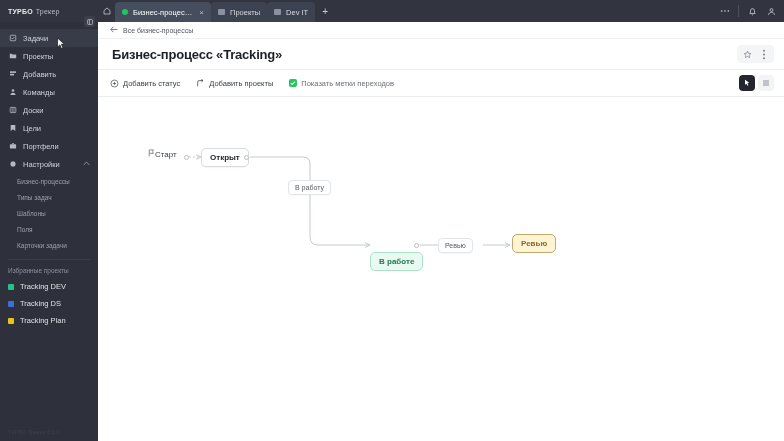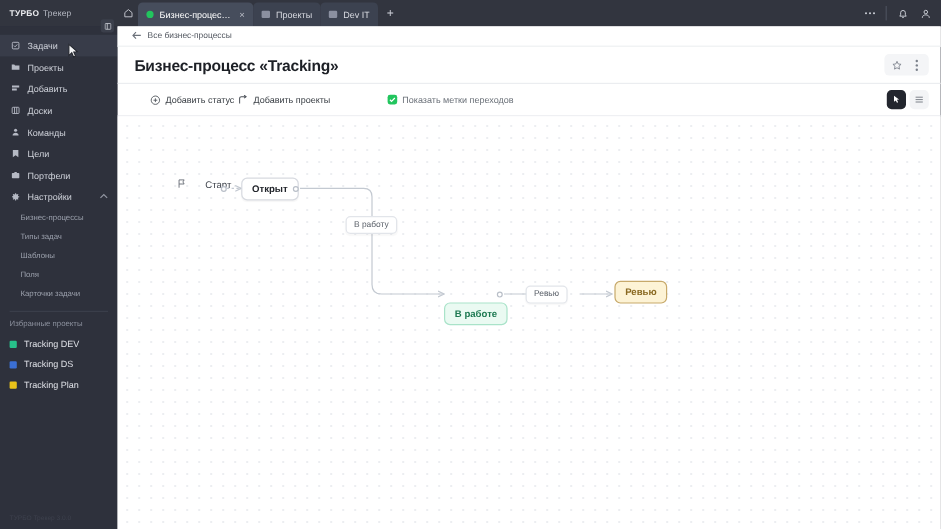--- a/index.html
+++ b/index.html
@@ -89,26 +89,26 @@
   .titlebar-actions { margin-left:auto; display:flex; align-items:center; }
   .pill-group {
     display:flex; align-items:center; background:#f4f5f7; border-radius:4px;
     padding: 2px; gap: 1px;
   }
   .pill-btn {
     width: 16px; height: 14px; border-radius:3px; display:flex;
     align-items:center; justify-content:center; color:#7b818b; font-size:8px;
   }
   .toolbar {
-    height: 27px; display:flex; align-items:center; padding: 0 10px 0 27px;
-    gap: 3px; border-bottom: 1px solid #ebedf0;
+    height: 27px; display:flex; align-items:center; padding: 0 10px 0 12px;
+    gap: 16px; border-bottom: 1px solid #ebedf0;
   }
   .tb-btn { display:flex; align-items:center; gap:4px; font-size:7.5px; color:#3b4046; }
   .tb-btn .ti { width:9px; display:flex; align-items:center; justify-content:center; color:#4c5158; }
-  .cb-wrap { display:flex; align-items:center; gap:4px; font-size:7.5px; color:#6a7078;margin-left:45px; }
+  .cb-wrap { display:flex; align-items:center; gap:4px; font-size:7.5px; color:#6a7078; }
   .cb {
     width:8px; height:8px; border-radius:2px; background:#22c55e;
     display:flex; align-items:center; justify-content:center; flex:none;
   }
   .cb svg { display:block; }
   .view-group { margin-left:auto; display:flex; align-items:center; gap:3px; }
   .vbtn {
     width:16px; height:16px; border-radius:4px; display:flex;
     align-items:center; justify-content:center; font-size:8px;
     background:#f3f4f6; color:#6f757e;
@@ -121,21 +121,21 @@
     background-color: #ffffff;
     background-image: radial-gradient(#eceef1 0.7px, transparent 0.7px);
     background-size: 10px 10px;
     background-position: 3px 3px;
     overflow: hidden;
   }
   .canvas svg.edges { position:absolute; left:0; top:0; width:686px; height:344px; }
 
   .node { position: absolute; display:flex; align-items:center; }
   .start-node {
-    font-size: 8px; color:#3d424a; gap:16px;
+    font-size: 8px; color:#3d424a; gap:0;
   }
   .start-node .flag { color:#646a73; }
   .chipnode {
     border-radius: 5px; font-size: 8px; font-weight: bold;
     padding: 4px 8px; background:#fff; white-space:nowrap;
   }
   .chipnode.open { border:1px solid #d7dae0; color:#23262c; box-shadow:0 1px 1px rgba(20,25,35,.04); }
   .chipnode.green { border:1px solid #a9e3c9; background:#eafaf2; color:#1f7a53; }
   .chipnode.yellow { border:1px solid #c7a96a; background:#fdf3d5; color:#8a6a22; }
   .labelchip {
@@ -238,36 +238,36 @@
           <svg width="8" height="8" viewBox="0 0 16 16" fill="currentColor">
             <path d="M2 2.6h12v3.2H2z"></path>
               <path d="M2 7.6h8v3.2H2z"></path>
           </svg>
         </span>
         <span>Добавить</span>
       </div>
 
       <div class="nav-item">
         <span class="ni">
+          <svg width="8" height="8" viewBox="0 0 16 16" fill="currentColor">
+            <circle cx="8" cy="5" r="2.6"></circle>
+              <path d="M3 14c0-3 2.3-4.6 5-4.6S13 11 13 14z"></path>
+          </svg>
+        </span>
+        <span>Команды</span>
+      </div>
+
+      <div class="nav-item">
+        <span class="ni">
           <svg width="8" height="8" viewBox="0 0 16 16" fill="none" stroke="currentColor" stroke-width="1.5">
             <rect x="2.3" y="2.8" width="11.4" height="10.4" rx="1.2"></rect>
               <path d="M6.2 2.8v10.4M9.9 2.8v10.4"></path>
           </svg>
         </span>
         <span>Доски</span>
-      </div>
-
-      <div class="nav-item">
-        <span class="ni">
-          <svg width="8" height="8" viewBox="0 0 16 16" fill="currentColor">
-            <circle cx="8" cy="5" r="2.6"></circle>
-              <path d="M3 14c0-3 2.3-4.6 5-4.6S13 11 13 14z"></path>
-          </svg>
-        </span>
-        <span>Команды</span>
       </div>
 
 
       <div class="nav-item">
         <span class="ni">
           <svg width="8" height="8" viewBox="0 0 16 16" fill="currentColor">
             <path d="M3.4 2h9.2v12l-4.6-3.4L3.4 14z"></path>
           </svg>
         </span>
         <span>Цели</span>

